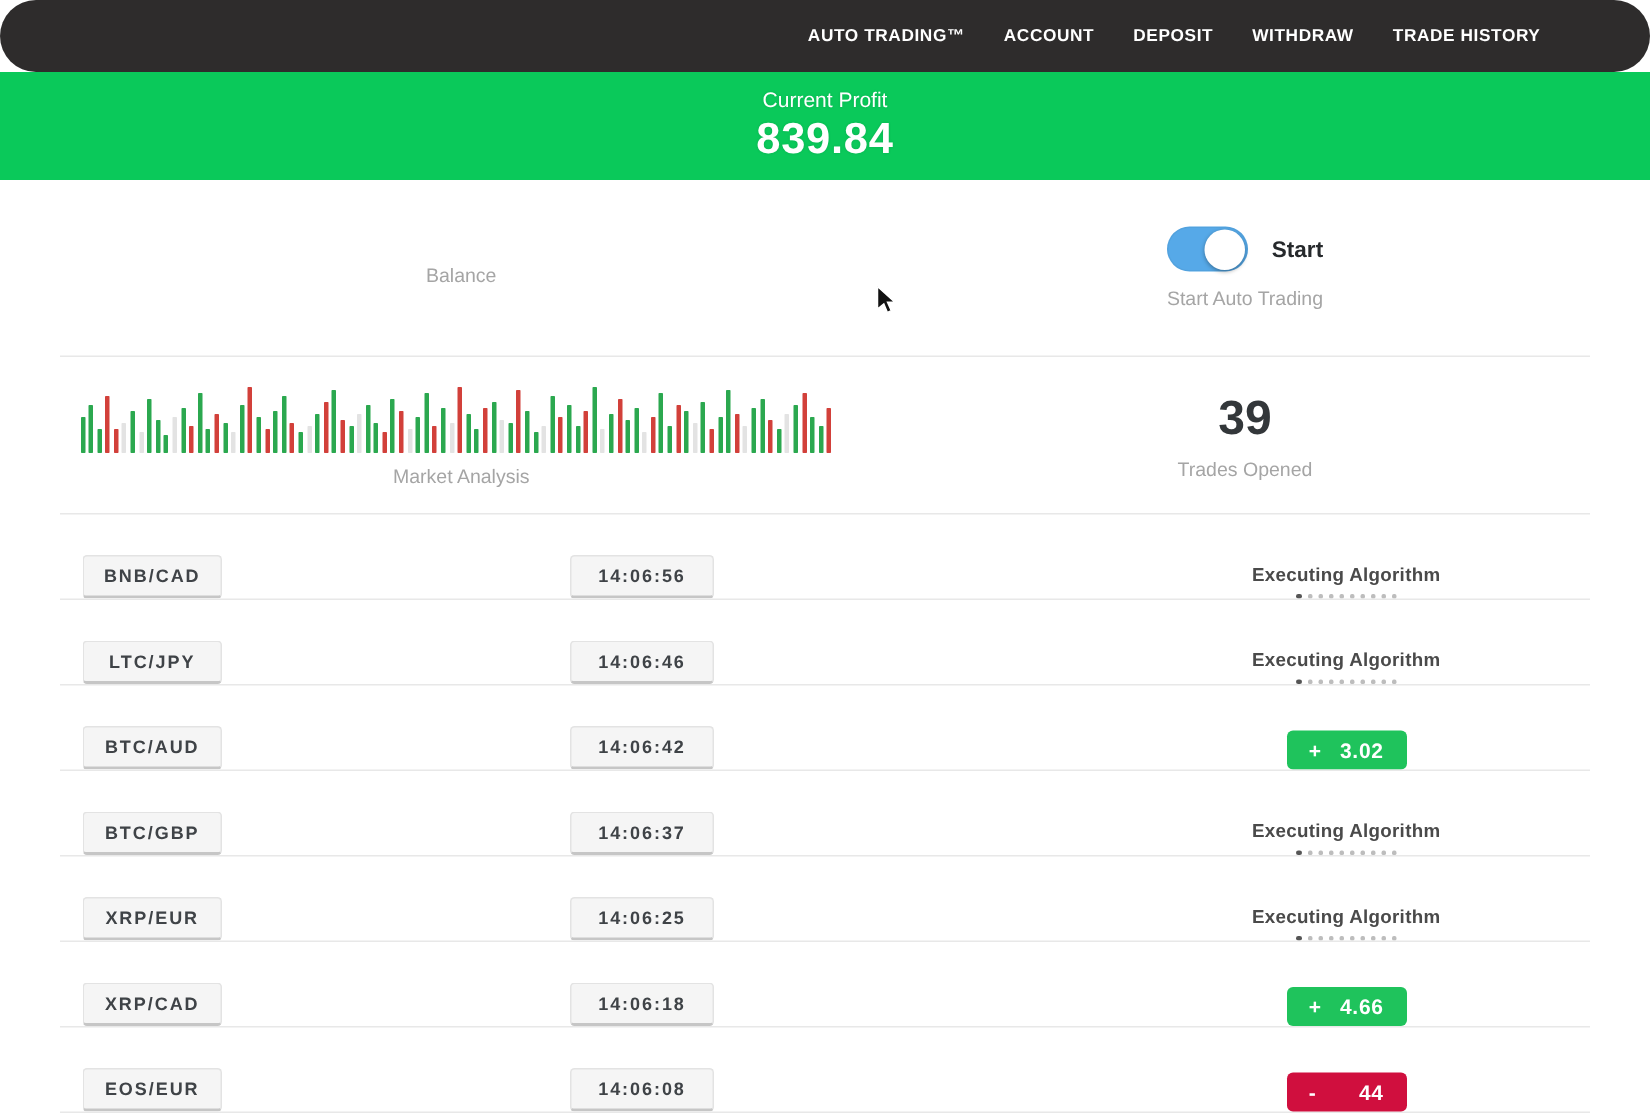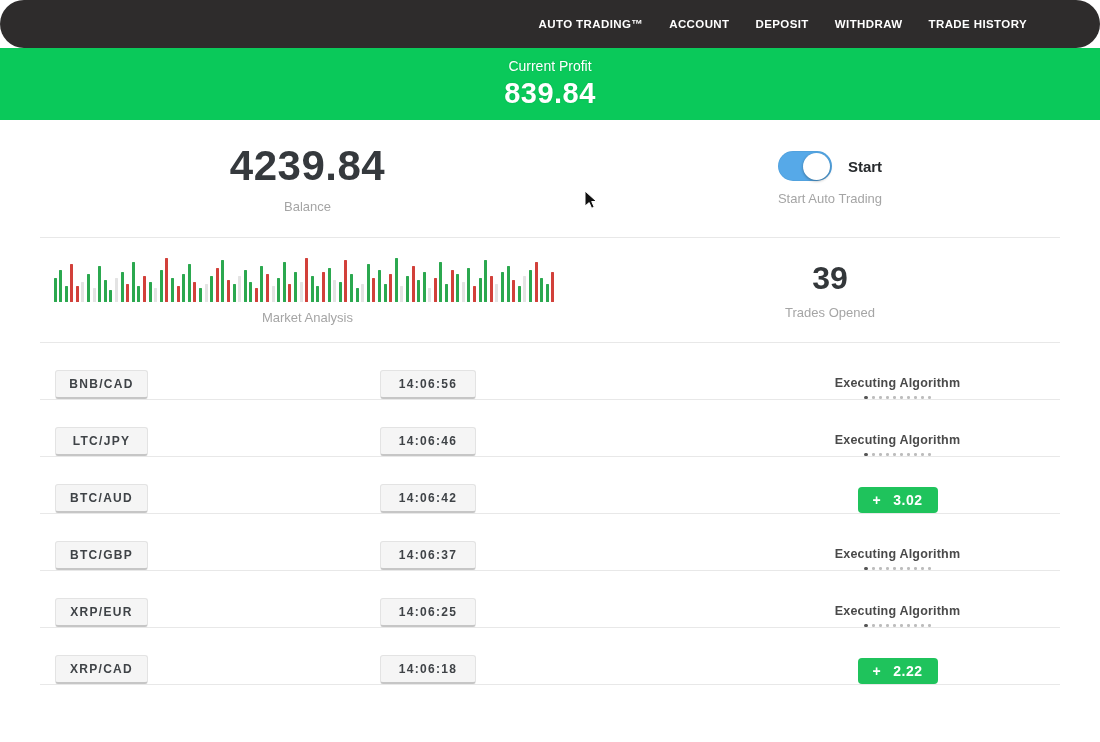--- a/index.html
+++ b/index.html
@@ -105,21 +105,20 @@
   <div style="display:contents"><div class="nav-item">AUTO TRADING™</div><div class="nav-item">ACCOUNT</div><div class="nav-item">DEPOSIT</div><div class="nav-item">WITHDRAW</div><div class="nav-item">TRADE HISTORY</div></div>
 </nav>
 
 <div class="profit-banner">
   <div class="profit-label">Current Profit</div>
   <div class="profit-value">839.84</div>
 </div>
 
 <div class="summary-grid sec1">
   <div class="cell">
-    <div class="big-number">4239.84</div>
     <div class="gray-label">Balance</div>
   </div>
   <div class="cell cell-right">
     <div class="toggle-row">
       <div class="toggle on">
         <div class="knob"></div>
       </div>
       <span class="toggle-label">Start</span>
     </div>
     <div class="gray-label">Start Auto Trading</div>
@@ -330,21 +329,32 @@
 
     </div>
   </div>
     <div class="trade-row">
     <span class="chip pair-chip">XRP/CAD</span>
     <span class="chip time-chip">14:06:18</span>
     <div class="status-cell">
 
       <div class="badge badge-profit">
         <span>+</span>
-        <span>2.22</span>
+        <span>4.66</span>
+      </div>
+    </div>
+  </div>
+    <div class="trade-row">
+    <span class="chip pair-chip">EOS/EUR</span>
+    <span class="chip time-chip">14:06:08</span>
+    <div class="status-cell">
+
+      <div class="badge badge-loss">
+        <span>-</span>
+        <span>44</span>
       </div>
     </div>
   </div>
   </div>
 
 <svg class="cursor" width="14" height="20" viewBox="0 0 14 20">
   <polygon points="1,0 1,15 5.2,11.6 7.6,17.3 10.2,16.1 7.7,10.5 12.6,10.5" fill="#111" stroke="#fff" stroke-width="1"></polygon>
 </svg>
 
 </body></html>

